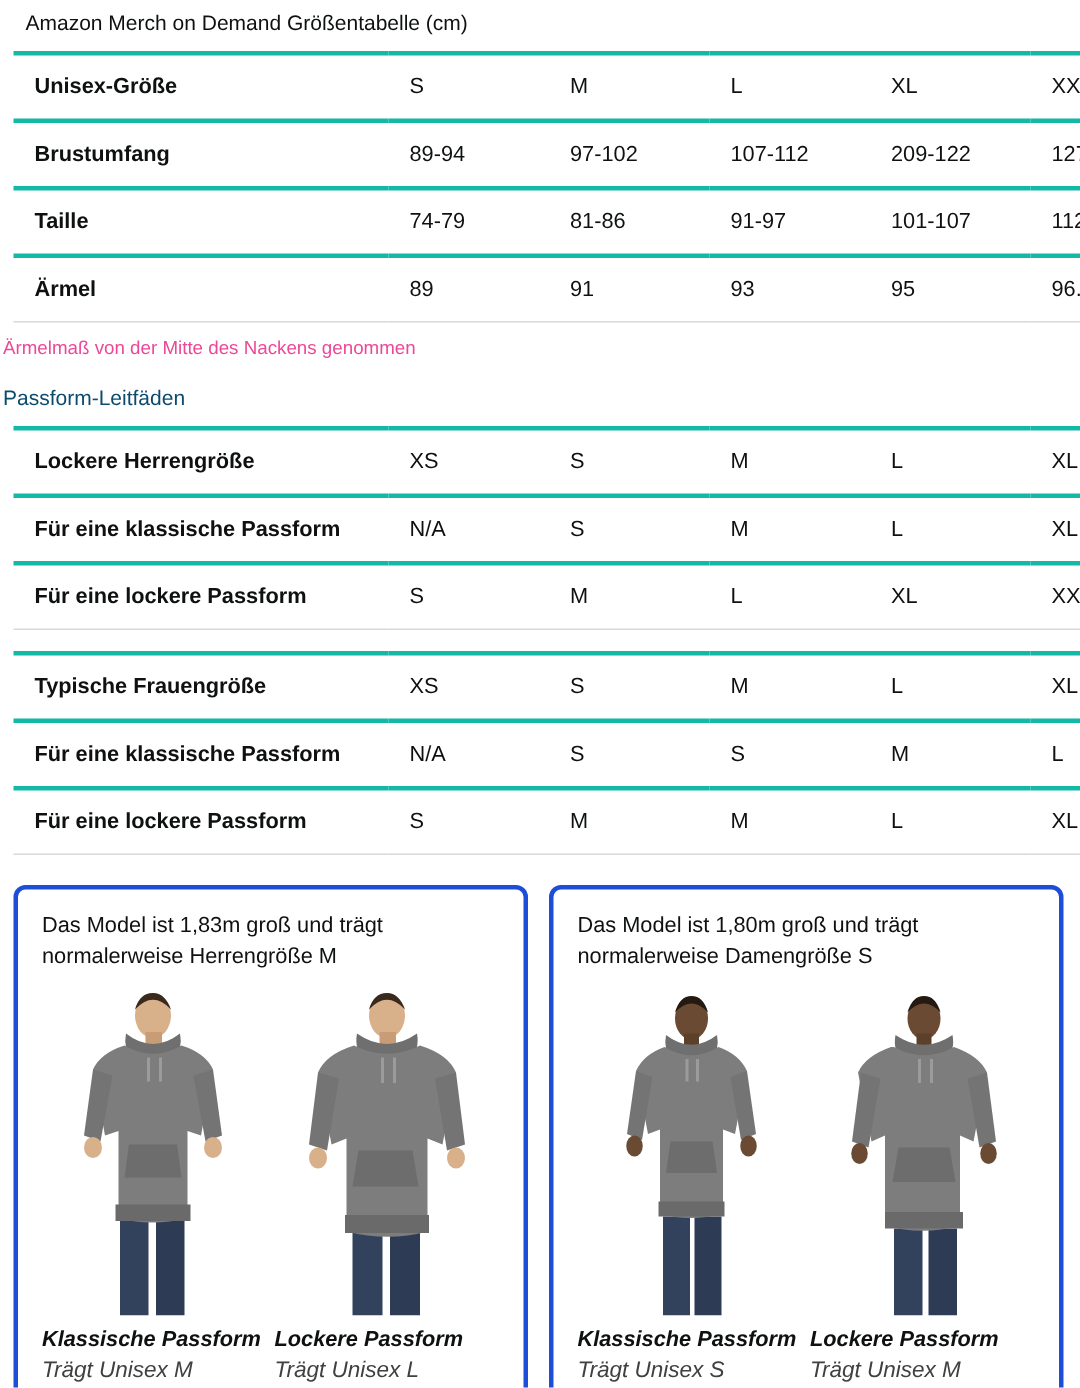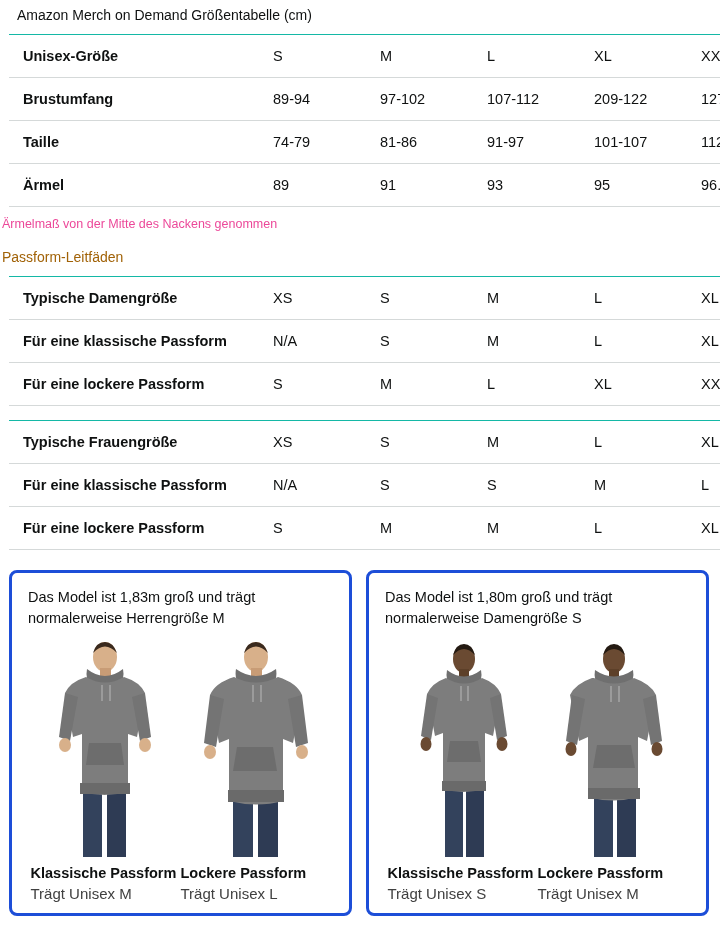--- a/index.html
+++ b/index.html
@@ -27,21 +27,21 @@
     padding: 6px 0 10px 17px;
     line-height: 18px;
   }
   table.size-table {
     border-collapse: collapse;
     width: 702px;
     margin: 0 0 0 9px;
     table-layout: fixed;
   }
   table.size-table td {
-    border-top: 1px solid #14b8a6;
+    border-top: 3px solid #14b8a6;
     border-bottom: 1px solid #d5d9d9;
     padding: 12px 0 12px 14px;
     font-size: 14.5px;
     line-height: 18px;
     vertical-align: middle;
     height: 18px;
   }
   table.size-table tr td:first-child {
     font-weight: bold;
     width: 236px;
@@ -50,21 +50,21 @@
     width: 93px;
   }
   .note {
     font-size: 12.5px;
     color: #ec4899;
     padding: 9px 0 0 2px;
     line-height: 16px;
   }
   .section-heading {
     font-size: 14px;
-    color: #a16207;
+    color: #0c4a6e;
     padding: 16px 0 10px 2px;
     line-height: 18px;
   }
   .fit-table {
     margin-top: 0;
   }
   .fit-table td.c {
     width: 78px;
     margin-top: 16px;
   }
@@ -86,22 +86,23 @@
     padding: 14px 16px 8px 16px;
   }
   .model-caption {
     font-size: 14.5px;
     line-height: 21px;
     color: #0f1111;
     min-height: 42px;
   }
   .model-figs {
     display: flex;
-    justify-content: center;
+    justify-content: space-between;
     margin-top: 6px;
+    font-style: italic;
   }
   .fig-col {
     width: 150px;
     text-align: left;
   }
   .fig-box {
     height: 222px;
     position: relative;
   }
   .fig-label {
@@ -162,21 +163,21 @@
     </tbody>
   </table>
 
   <div class="note">Ärmelmaß von der Mitte des Nackens genommen</div>
 
   <div class="section-heading">Passform-Leitfäden</div>
 
   <table class="size-table fit-table">
     <tbody>
       <tr>
-        <td>Typische Damengröße</td>
+        <td>Lockere Herrengröße</td>
         <td class="c">XS</td>
         <td class="c">S</td>
         <td class="c">M</td>
         <td class="c">L</td>
         <td class="c">XL</td>
 
       </tr>
       <tr>
         <td>Für eine klassische Passform</td>
         <td class="c">N/A</td>

